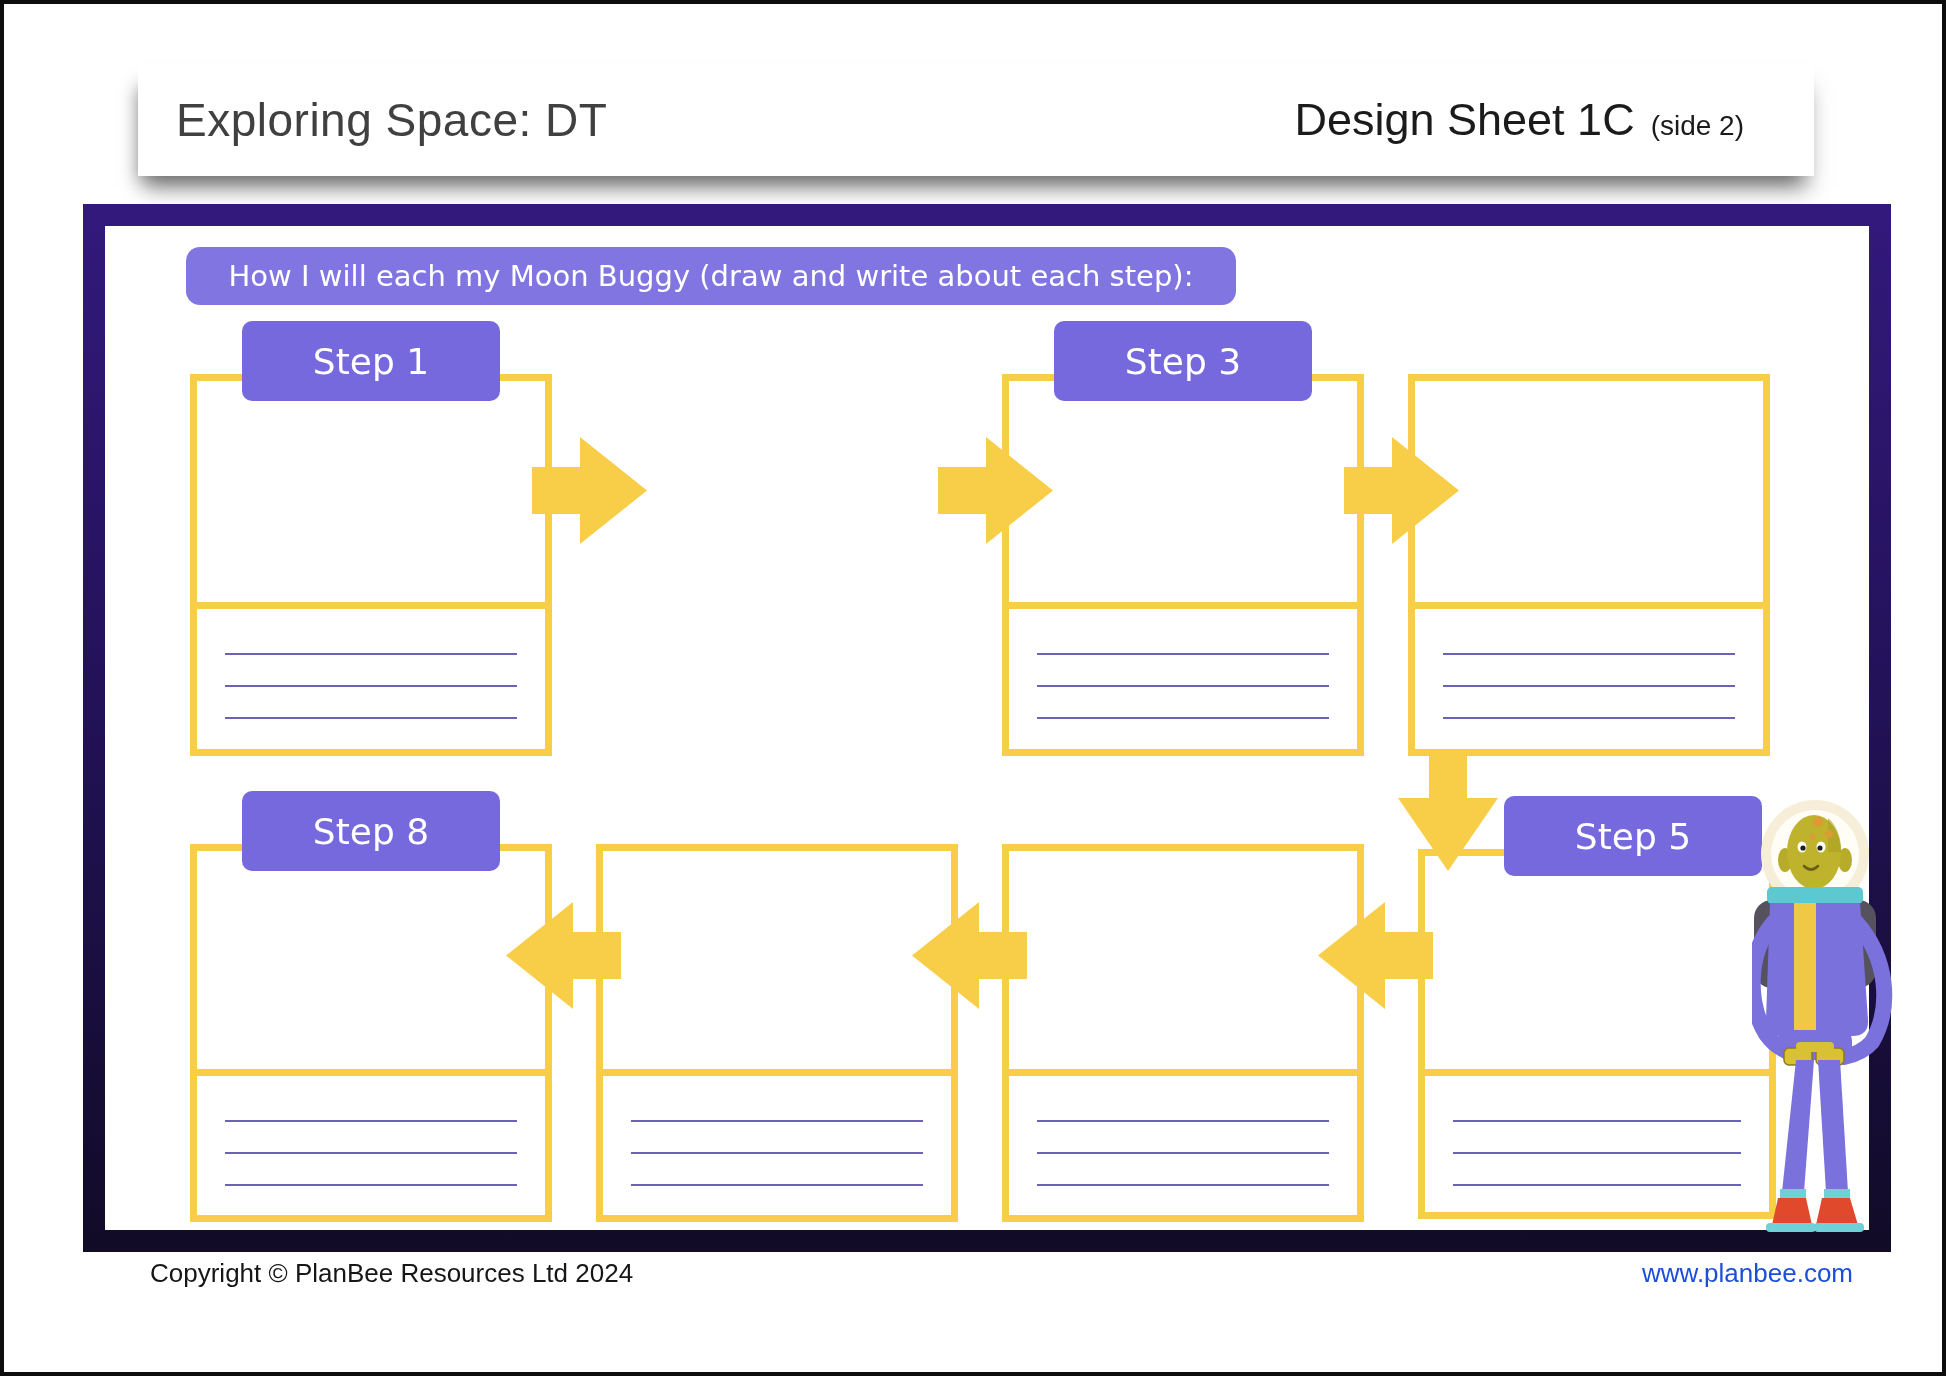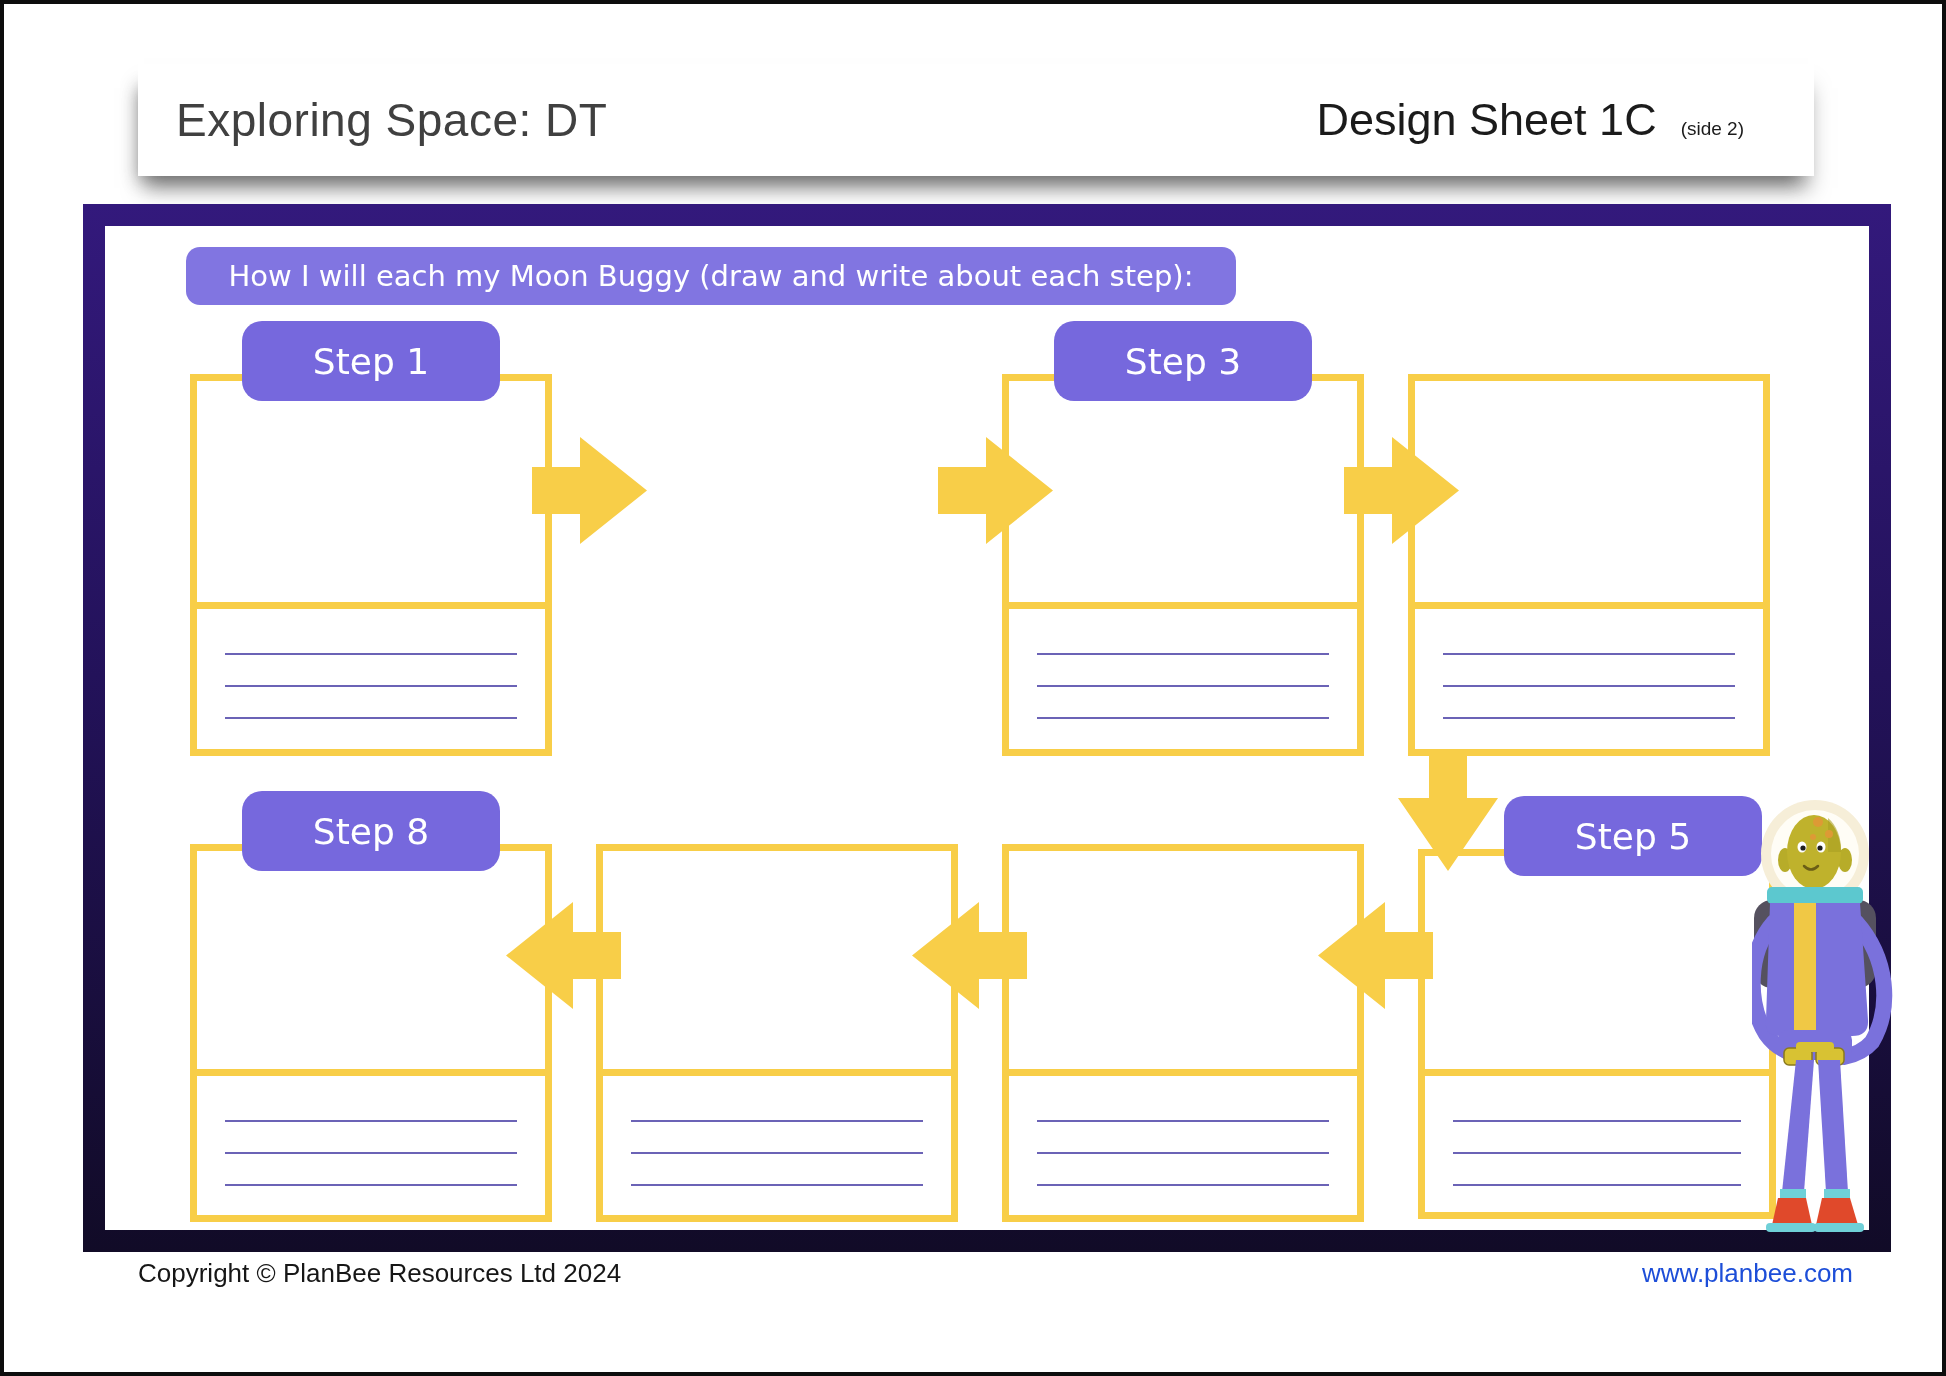--- a/index.html
+++ b/index.html
@@ -10,21 +10,21 @@
   }
   
   .header-card{
     position:absolute;left:134px;top:60px;width:1676px;height:112px;background:#ffffff;
     display:flex;align-items:center;justify-content:space-between;
     padding:0 70px 0 38px;box-sizing:border-box;
     box-shadow:0 18px 20px -6px rgba(45,45,45,.55),-10px 14px 16px -10px rgba(45,45,45,.35);
   }
   .title-left{font-size:46px;color:#404040;letter-spacing:.5px;}
   .title-right{font-size:45px;color:#1b1b1b;white-space:nowrap;}
-  .title-right .side{font-size:19px;margin-left:24px;}
+  .title-right .side{font-size:28px;margin-left:16px;}
   
   .frame{
     position:absolute;left:79px;top:200px;width:1808px;height:1048px;
     background:linear-gradient(180deg,#33197c 0%,#23125a 45%,#110b27 100%);
   }
   .frame-inner{position:absolute;inset:22px;background:#ffffff;}
   
   .instr-bar{
     position:absolute;left:182px;top:243px;width:1050px;height:58px;border-radius:14px;
     background:#8175e1;color:#ffffff;display:flex;align-items:center;justify-content:center;
@@ -35,29 +35,29 @@
     position:absolute;width:362px;background:#ffffff;border:7px solid #f8ce48;
     box-sizing:border-box;display:flex;flex-direction:column;z-index:2;
   }
   .row-top .draw-area{height:221px;}
   .row-bottom .draw-area{height:218px;}
   .box-5 .draw-area{height:213px !important;}
   .draw-area{flex:none;background:#ffffff;}
   .write-area{flex:1;border-top:7px solid #f8ce48;padding:44px 28px 0 28px;}
   .wline{height:2px;background:#6b63b6;margin-bottom:30px;}
   .step-header{
-    position:absolute;width:258px;height:80px;border-radius:20px;background:#7668dd;
+    position:absolute;width:258px;height:80px;border-radius:10px;background:#7668dd;
     color:#ffffff;display:flex;align-items:center;justify-content:center;
     font-family:"DejaVu Sans",sans-serif;font-size:36px;z-index:5;top:-60px;left:45px;
   }
   
   .arrow{position:absolute;z-index:3;}
   .arrow svg{display:block;}
   
-  .footer-left{position:absolute;left:134px;top:1254px;font-size:26px;color:#161616;}
+  .footer-left{position:absolute;left:146px;top:1254px;font-size:26px;color:#161616;}
   .footer-right{position:absolute;left:1638px;top:1254px;font-size:26px;color:#1d4ed8;}
   
   .mascot{position:absolute;left:1748px;top:788px;width:150px;height:450px;z-index:6;}
 </style>
 </head>
 <body>
 
 <div id="canvas">
 
   <div class="header-card">

